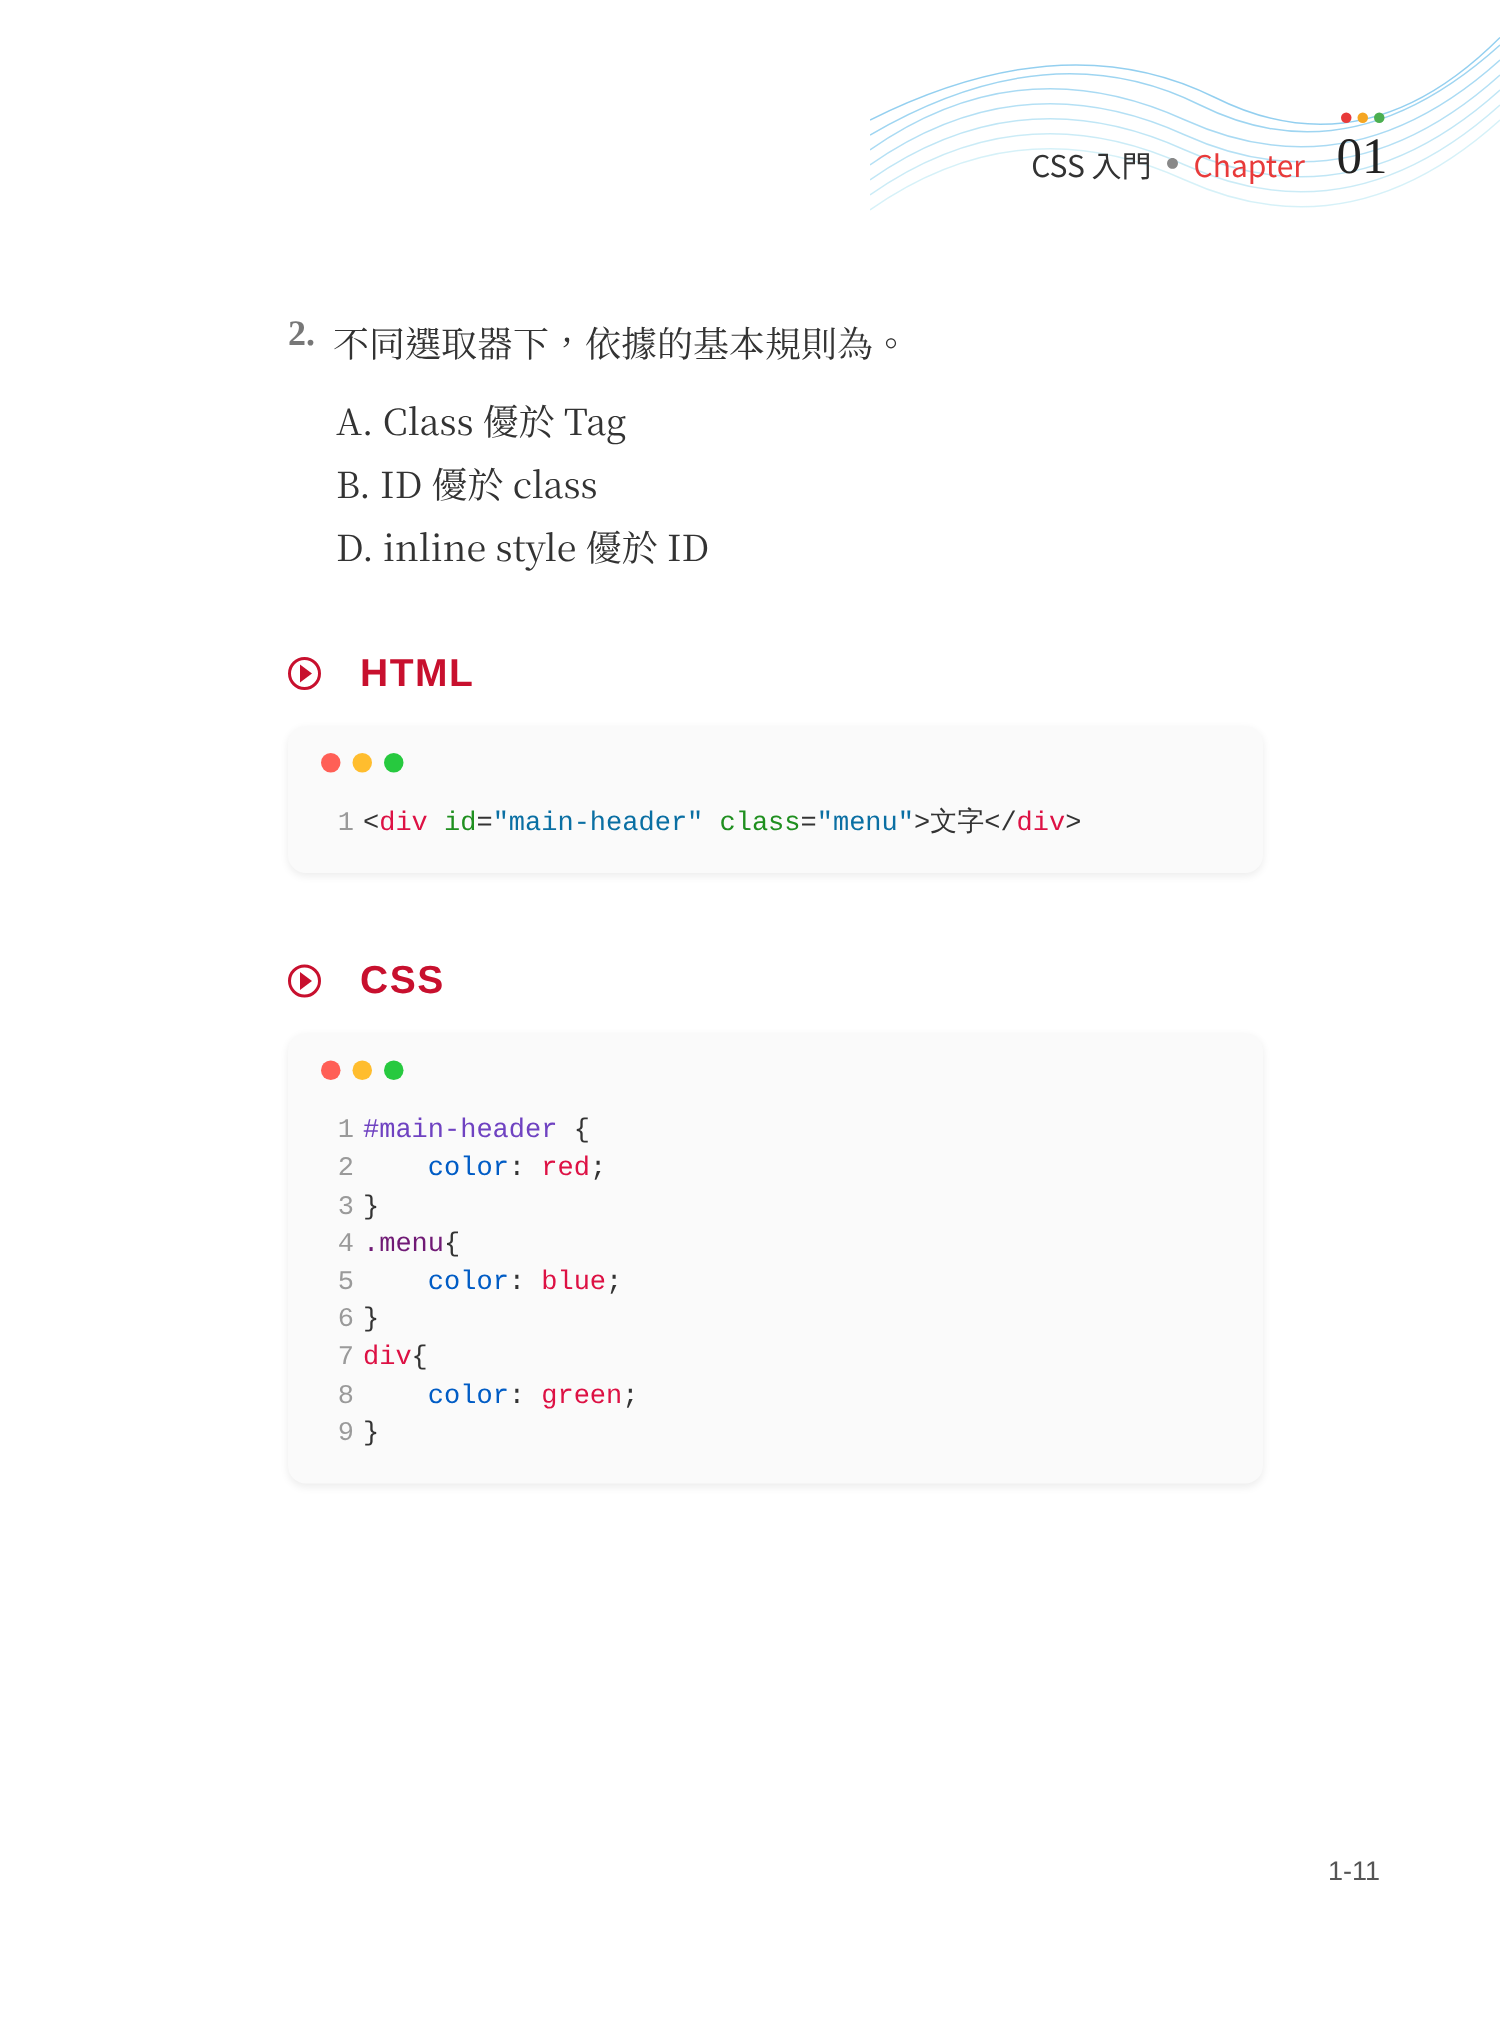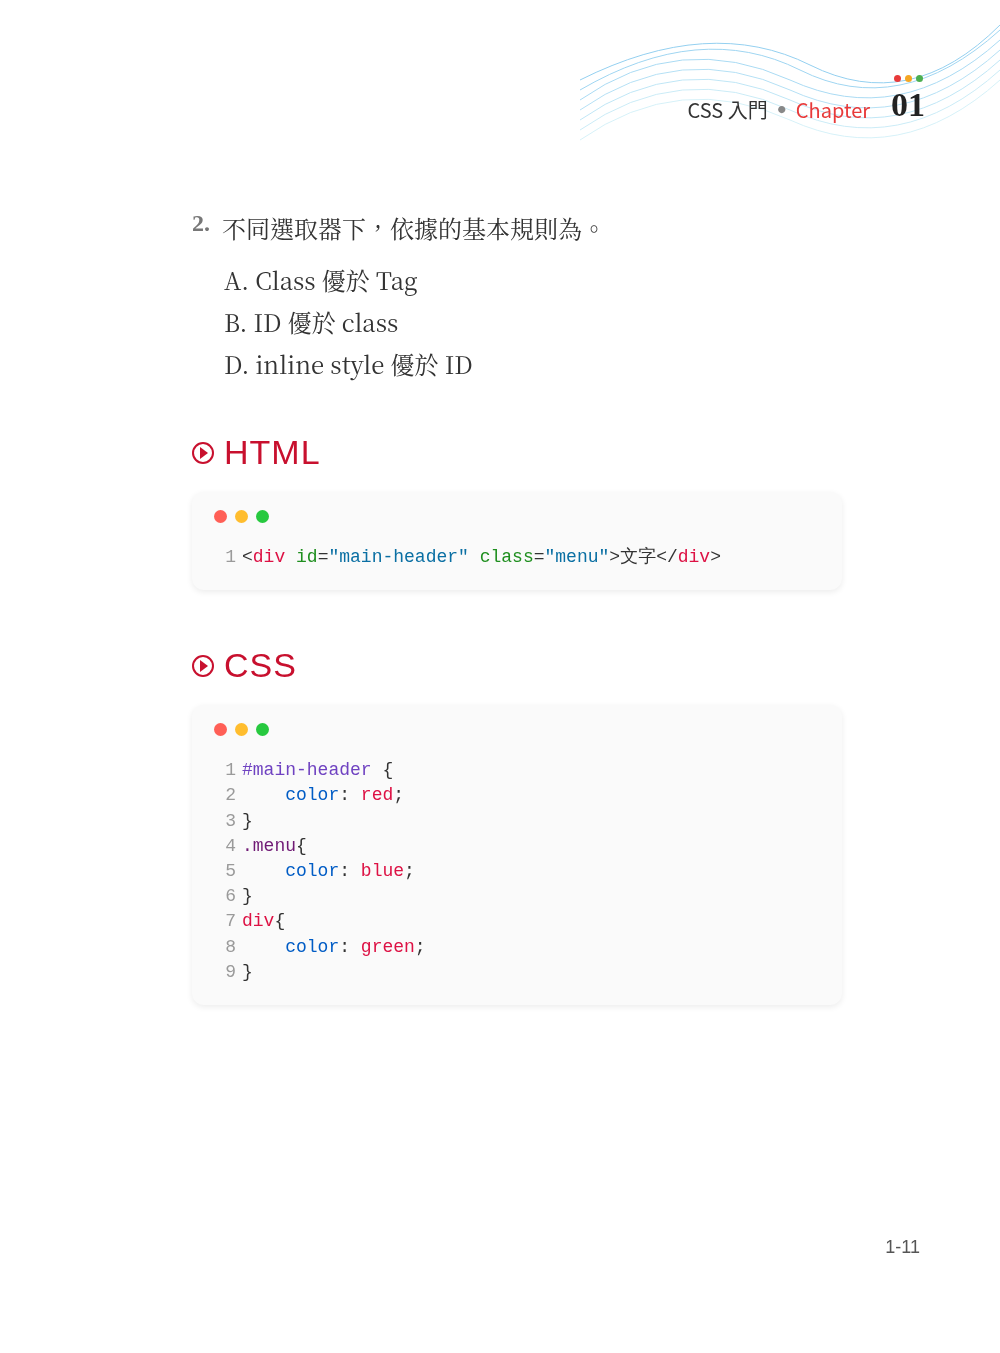--- a/index.html
+++ b/index.html
@@ -51,21 +51,21 @@
     .chapter-dots span {
       width: 7px;
       height: 7px;
       border-radius: 50%;
     }
     .chapter-dots span:nth-child(1){ background:#e83a3a; }
     .chapter-dots span:nth-child(2){ background:#f5a623; }
     .chapter-dots span:nth-child(3){ background:#4caf50; }
     .chapter-num {
       font-family: "Times New Roman", serif;
-      font-weight: bold;
+      font-weight: normal;
       font-size: 34px;
       color: #222;
     }
     .content {
       position: absolute;
       top: 210px;
       left: 192px;
       width: 650px;
     }
     .list-number {
@@ -119,24 +119,25 @@
       left: 55%;
       transform: translate(-50%, -50%);
       width: 0;
       height: 0;
       border-top: 6px solid transparent;
       border-bottom: 6px solid transparent;
       border-left: 8px solid #c8102e;
     }
     .section-title {
       color: #c8102e;
-      font-weight: 400;
-      font-size: 34px;
+      font-weight: 700;
+      font-size: 26px;
       letter-spacing: 1px;
       font-family: "Arial Black", "Arial", sans-serif;
+      margin-left: 16px;
     }
     .code-block {
       background: #fafafa;
       border-radius: 12px;
       padding: 18px 22px 20px 22px;
       box-shadow: 0 2px 6px rgba(0,0,0,0.08);
       font-family: "Consolas", "Menlo", "Courier New", monospace;
       font-size: 18px;
       line-height: 1.4;
     }

